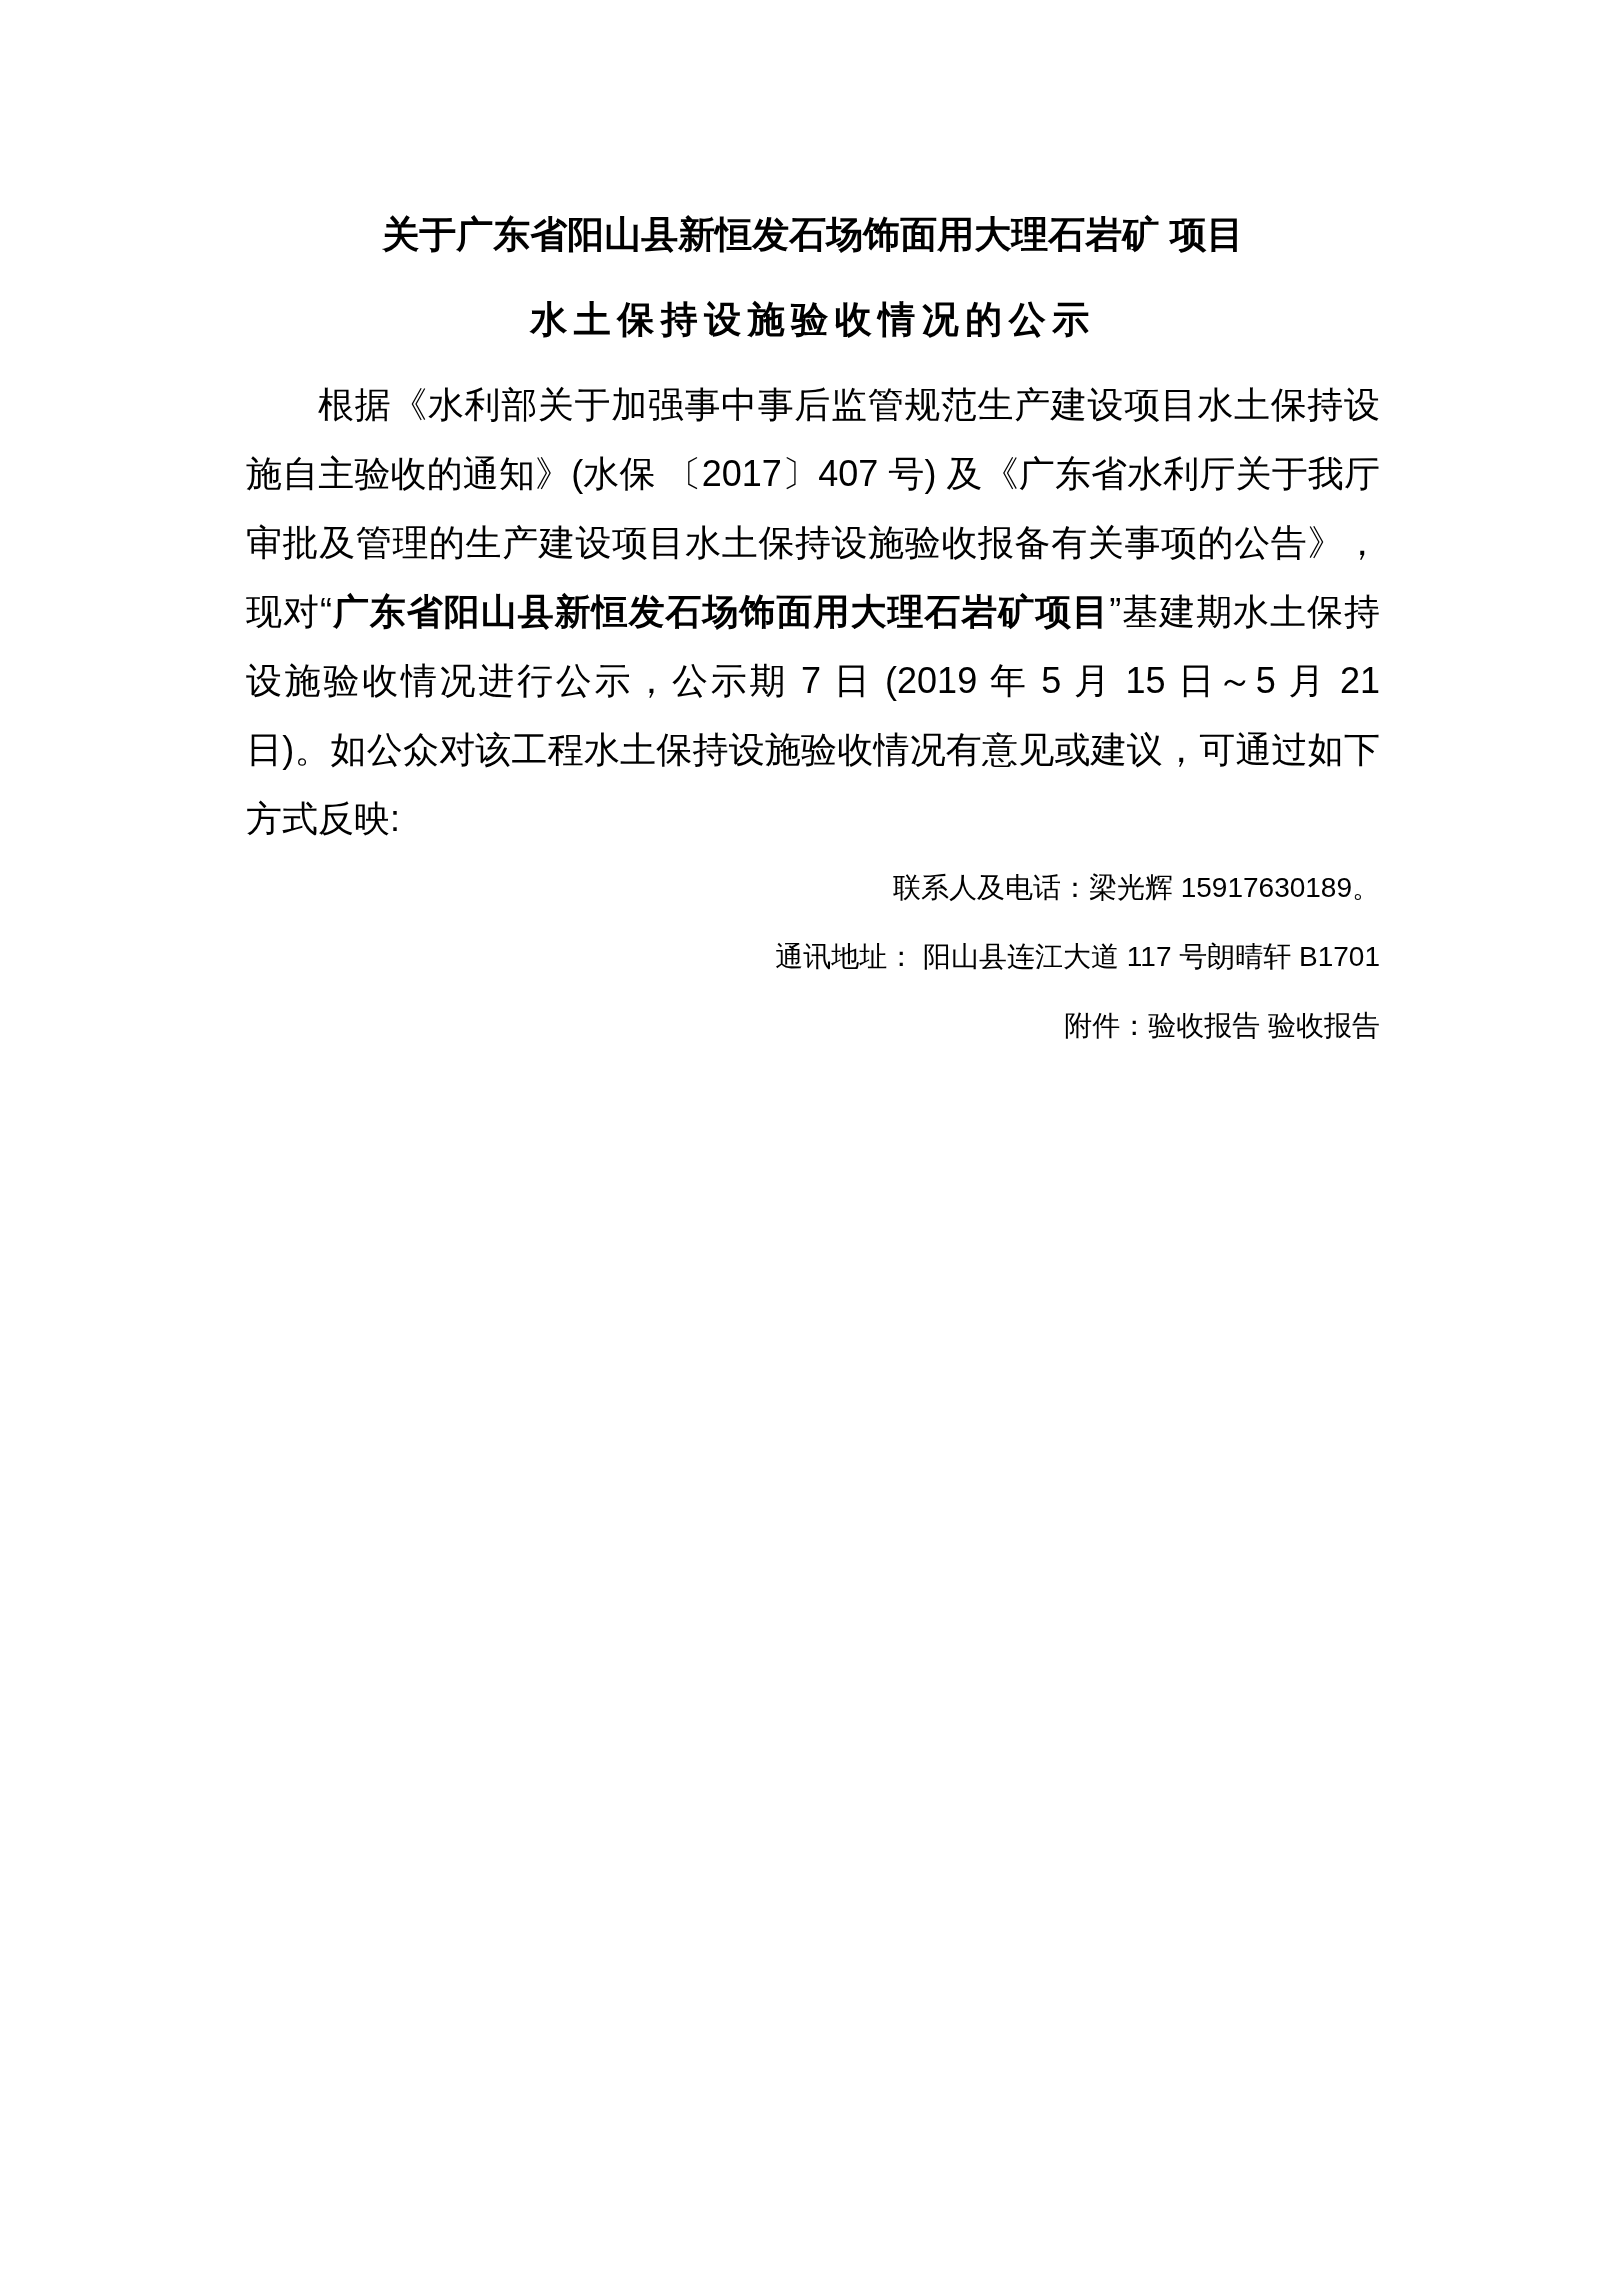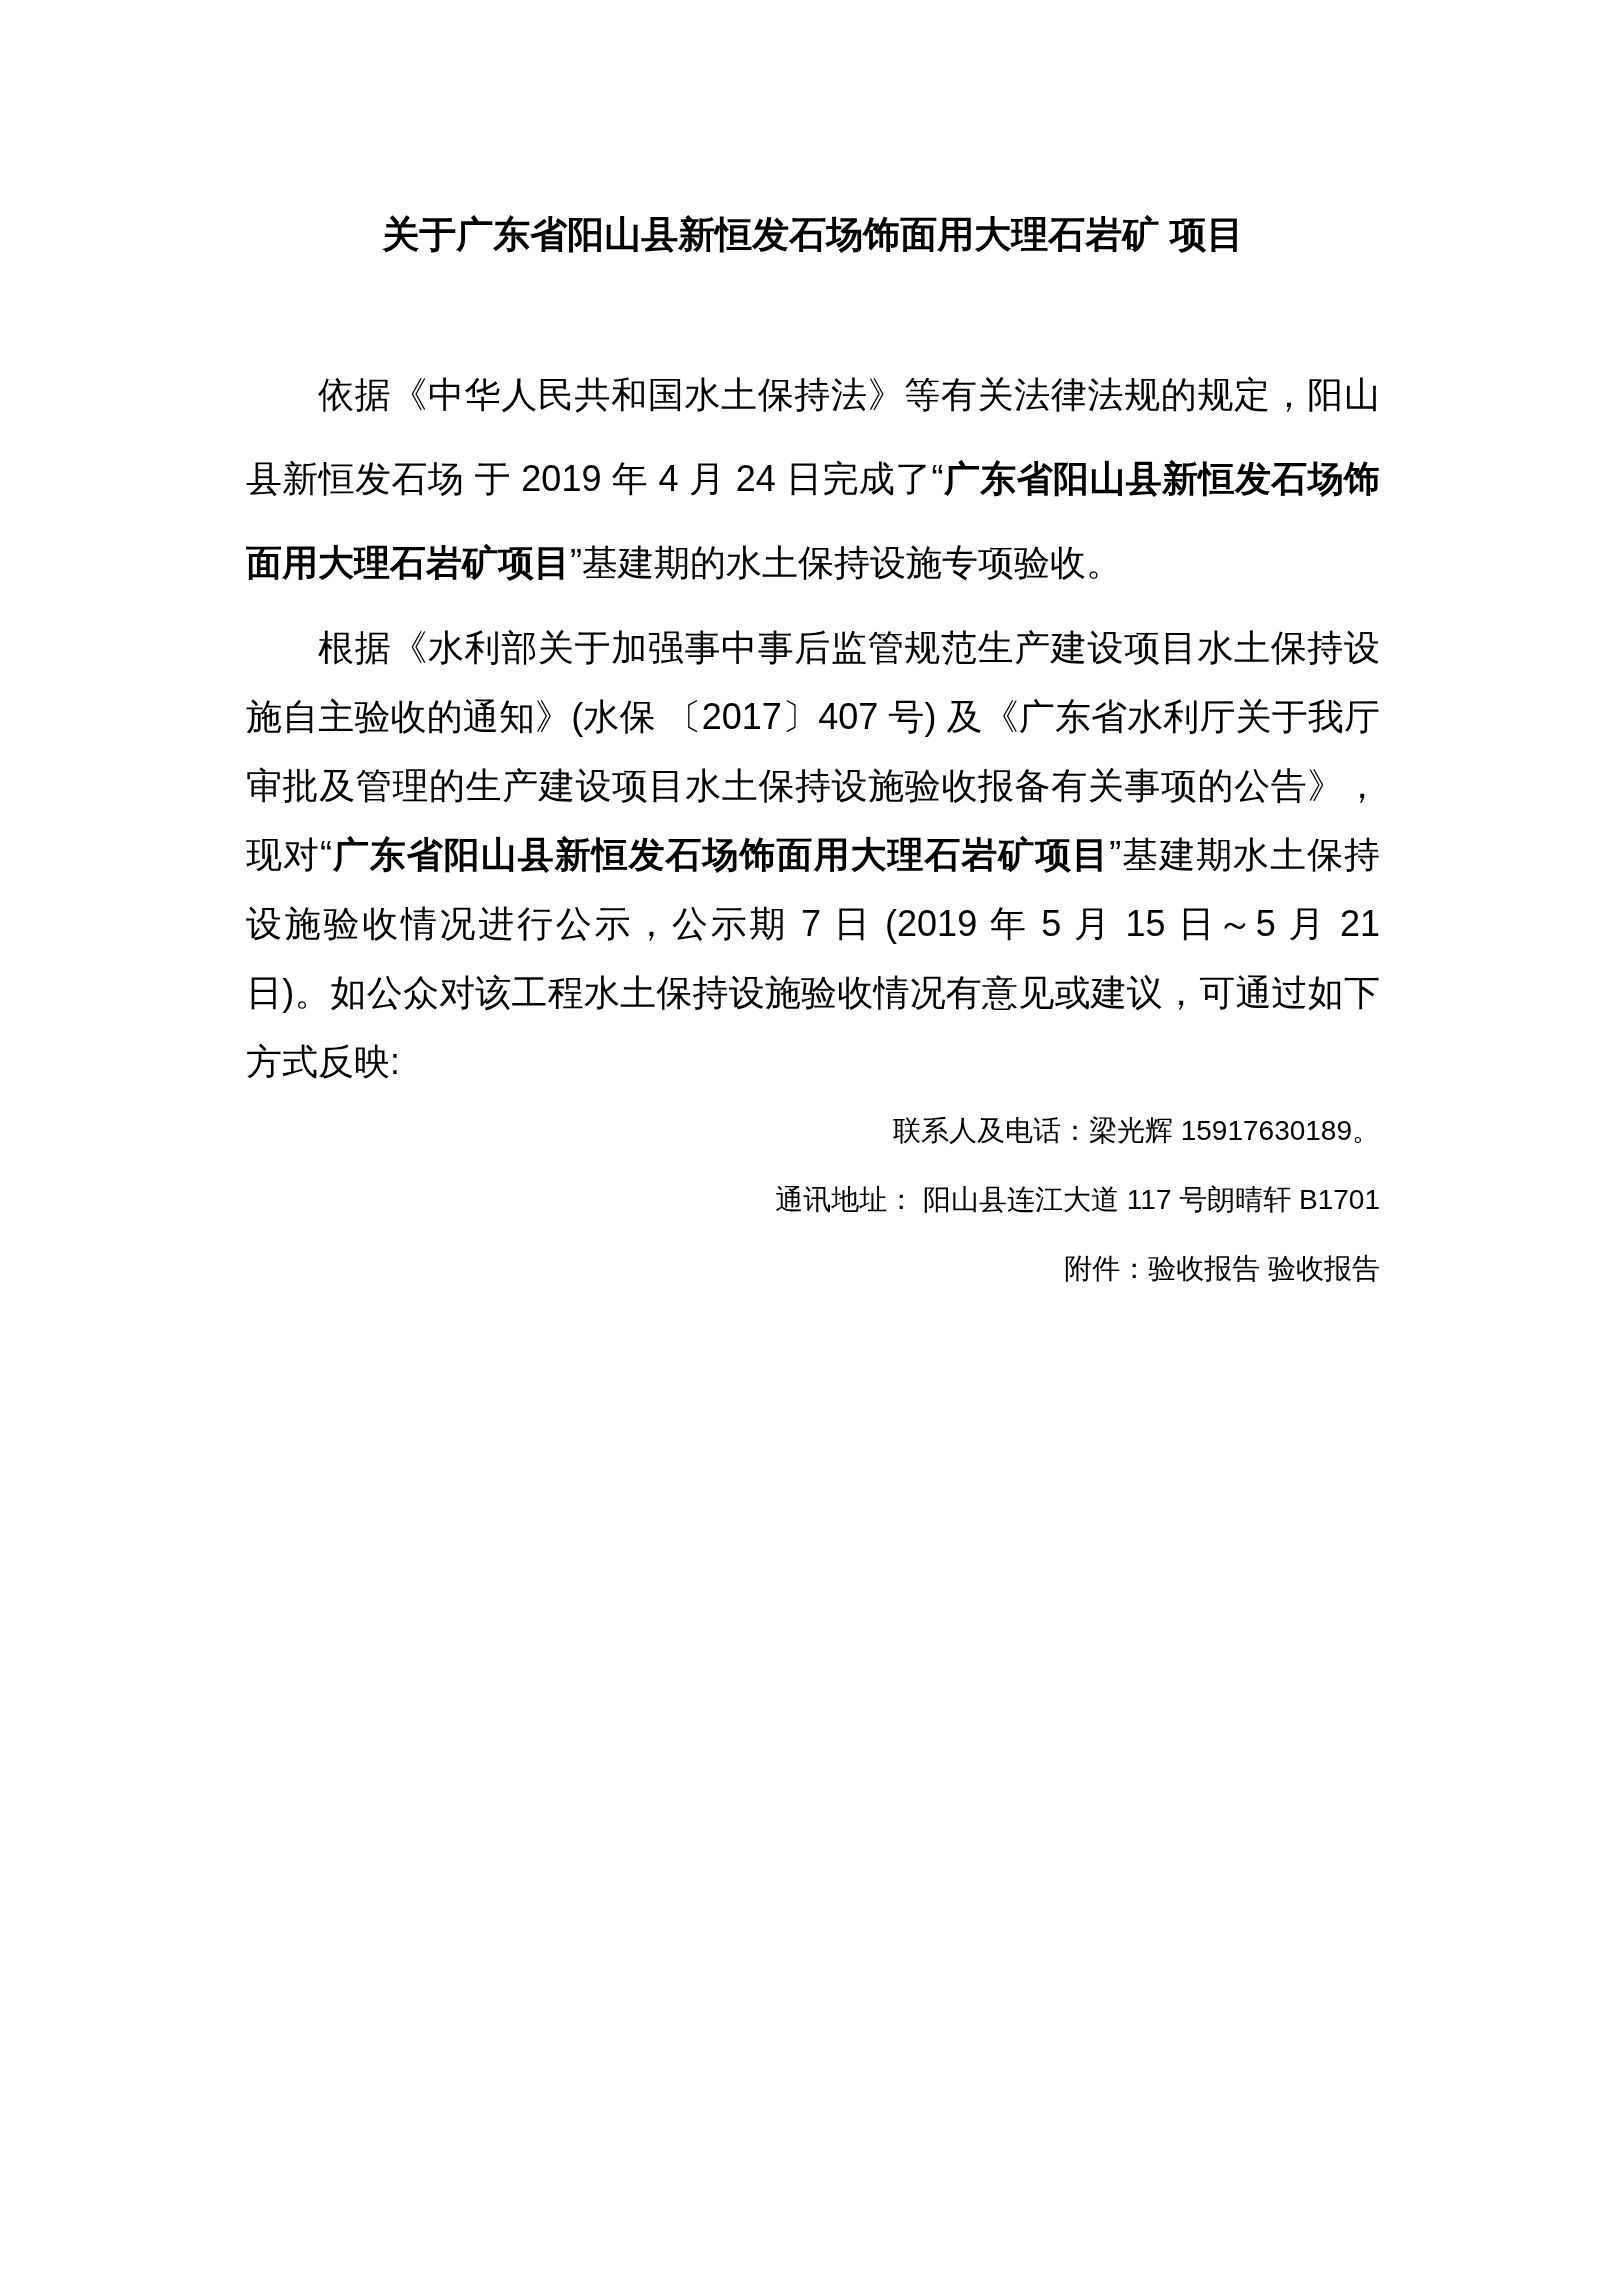--- a/index.html
+++ b/index.html
@@ -55,23 +55,23 @@
   }
   b { font-weight: bold; }
 </style>
 </head>
 <body>
 
 <div class="page">
 
   <h1 class="title">
     <span class="title-line">关于广东省阳山县新恒发石场饰面用大理石岩矿 项目</span>
+    <span class="title-line title-line-2">水土保持设施验收情况的公示</span>
   </h1>
 
-  <p class="body-para para-1"><span>依据《中华人民共和国水土保持法》等有关法律法规的规定，阳山县新恒发石场 于 2019 年 4 月 24 日完成了“</span><b>广东省阳山县新恒发石场饰面用大理石岩矿项目</b><span>”基建期的水土保持设施专项验收。</span></p>
 
   <p class="body-para para-2"><span>根据《水利部关于加强事中事后监管规范生产建设项目水土保持设施自主验收的通知》(水保 〔2017〕407 号) 及《广东省水利厅关于我厅审批及管理的生产建设项目水土保持设施验收报备有关事项的公告》，现对“</span><b>广东省阳山县新恒发石场饰面用大理石岩矿项目</b><span>”基建期水土保持设施验收情况进行公示，公示期 7 日 (2019 年 5 月 15 日～5 月 21 日)。如公众对该工程水土保持设施验收情况有意见或建议，可通过如下方式反映:</span></p>
 
   <p class="contact-line">联系人及电话：梁光辉 15917630189。</p>
 
   <p class="contact-line">通讯地址： 阳山县连江大道 117 号朗晴轩 B1701</p>
 
   <p class="contact-line">附件：验收报告 验收报告</p>
 
 </div>

